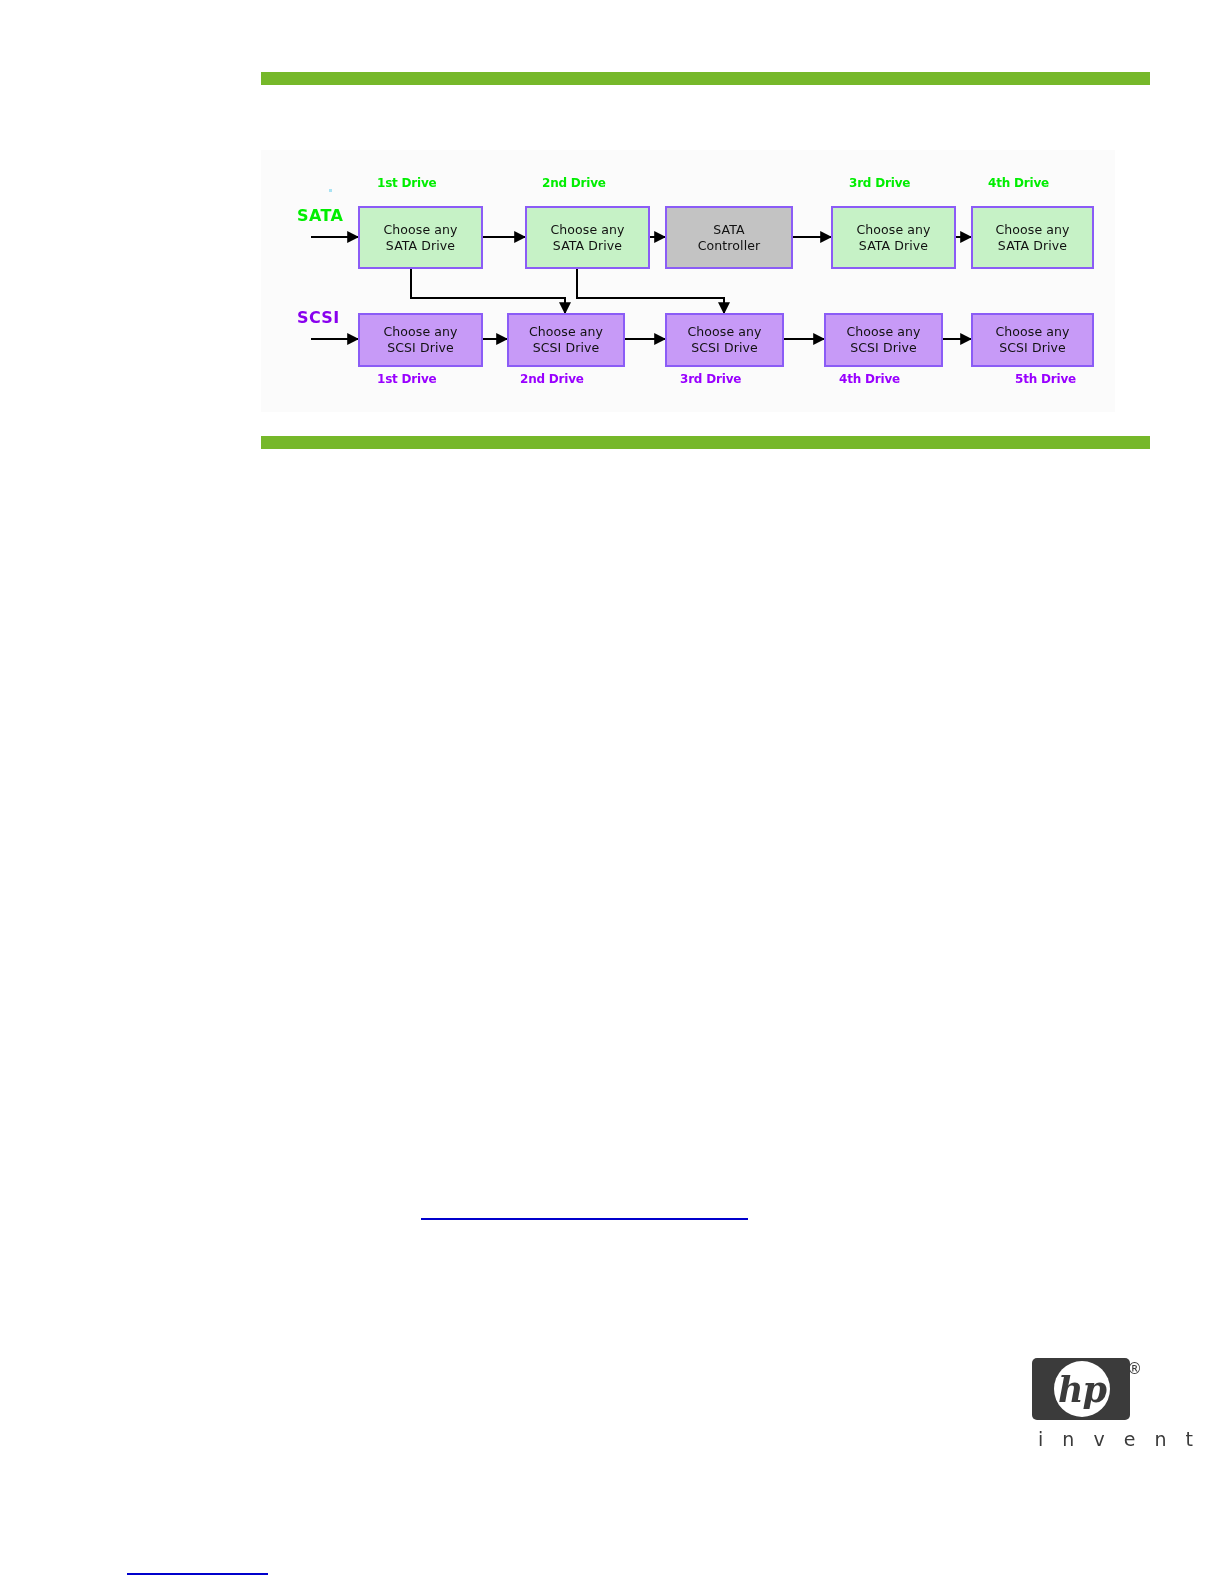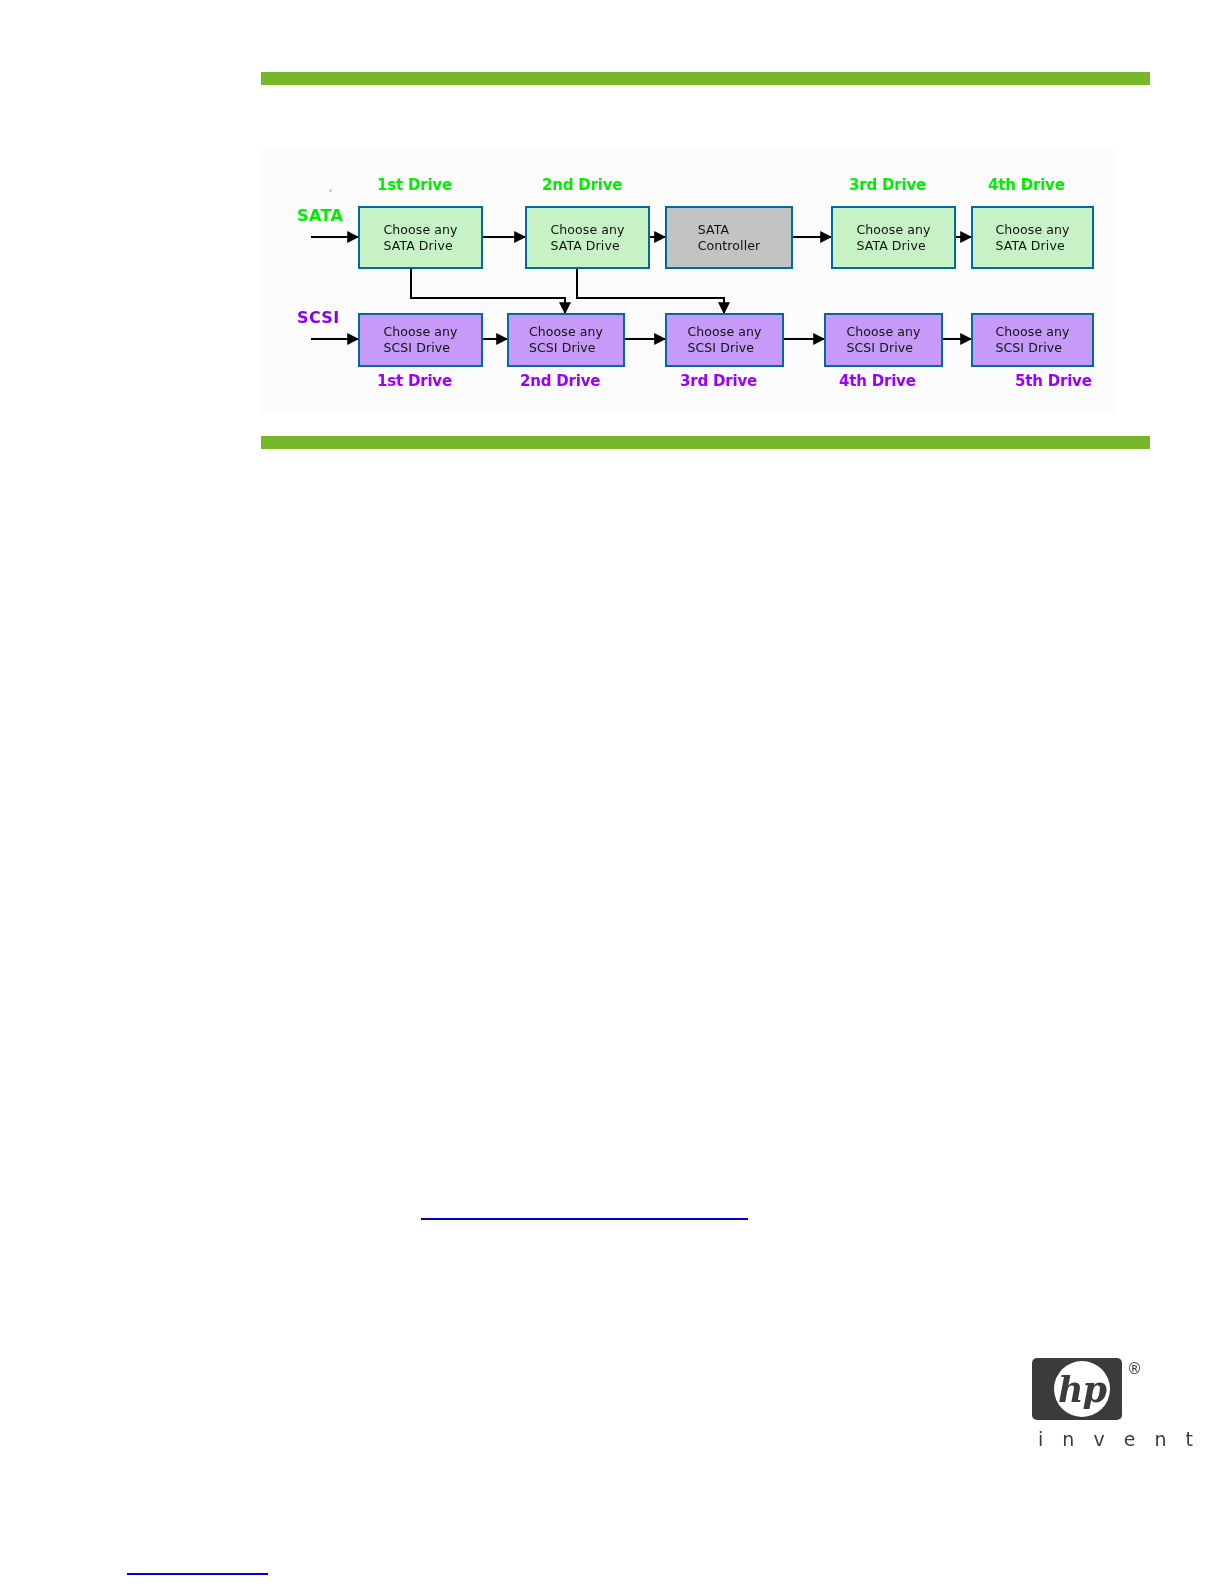--- a/index.html
+++ b/index.html
@@ -33,42 +33,42 @@
     top: 150px;
     width: 854px;
     height: 262px;
     background: #fbfbfb;
   }
 
   
   .box {
     position: absolute;
     box-sizing: border-box;
-    border: 2px solid #0369a1;
+    border: 2px solid #8b5cf6;
     display: flex;
     align-items: center;
     justify-content: center;
-    text-align: left;
+    text-align: center;
     font-family: "DejaVu Sans", sans-serif;
     font-size: 12.5px;
     line-height: 1.25;
     color: #111111;
     white-space: pre-line;
     letter-spacing: 0.1px;
   }
   .box.sata   { background: #c6f2c6; }
   .box.scsi   { background: #c79af7; }
   .box.ctrl   { background: #c3c3c3; }
 
   
   .caption {
     position: absolute;
     font-family: "DejaVu Sans", sans-serif;
     font-weight: bold;
-    font-size: 15px;
+    font-size: 12px;
     letter-spacing: -0.2px;
     white-space: nowrap;
   }
   .caption.green  { color: #00ee00; }
   .caption.purple { color: #9900ff; }
 
   
   .bus-label {
     position: absolute;
     font-family: "DejaVu Sans", sans-serif;
@@ -119,21 +119,21 @@
   #hp-logo {
     position: absolute;
     left: 1032px;
     top: 1358px;
     width: 112px;
     height: 110px;
   }
   #hp-mark {
     position: absolute;
     left: 0; top: 0;
-    width: 90px;
+    width: 98px;
     height: 62px;
     background: #3b3b3b;
     border-radius: 5px;
     overflow: hidden;
   }
   #hp-disc {
     position: absolute;
     left: 22px;
     top: 3px;
     width: 56px;

